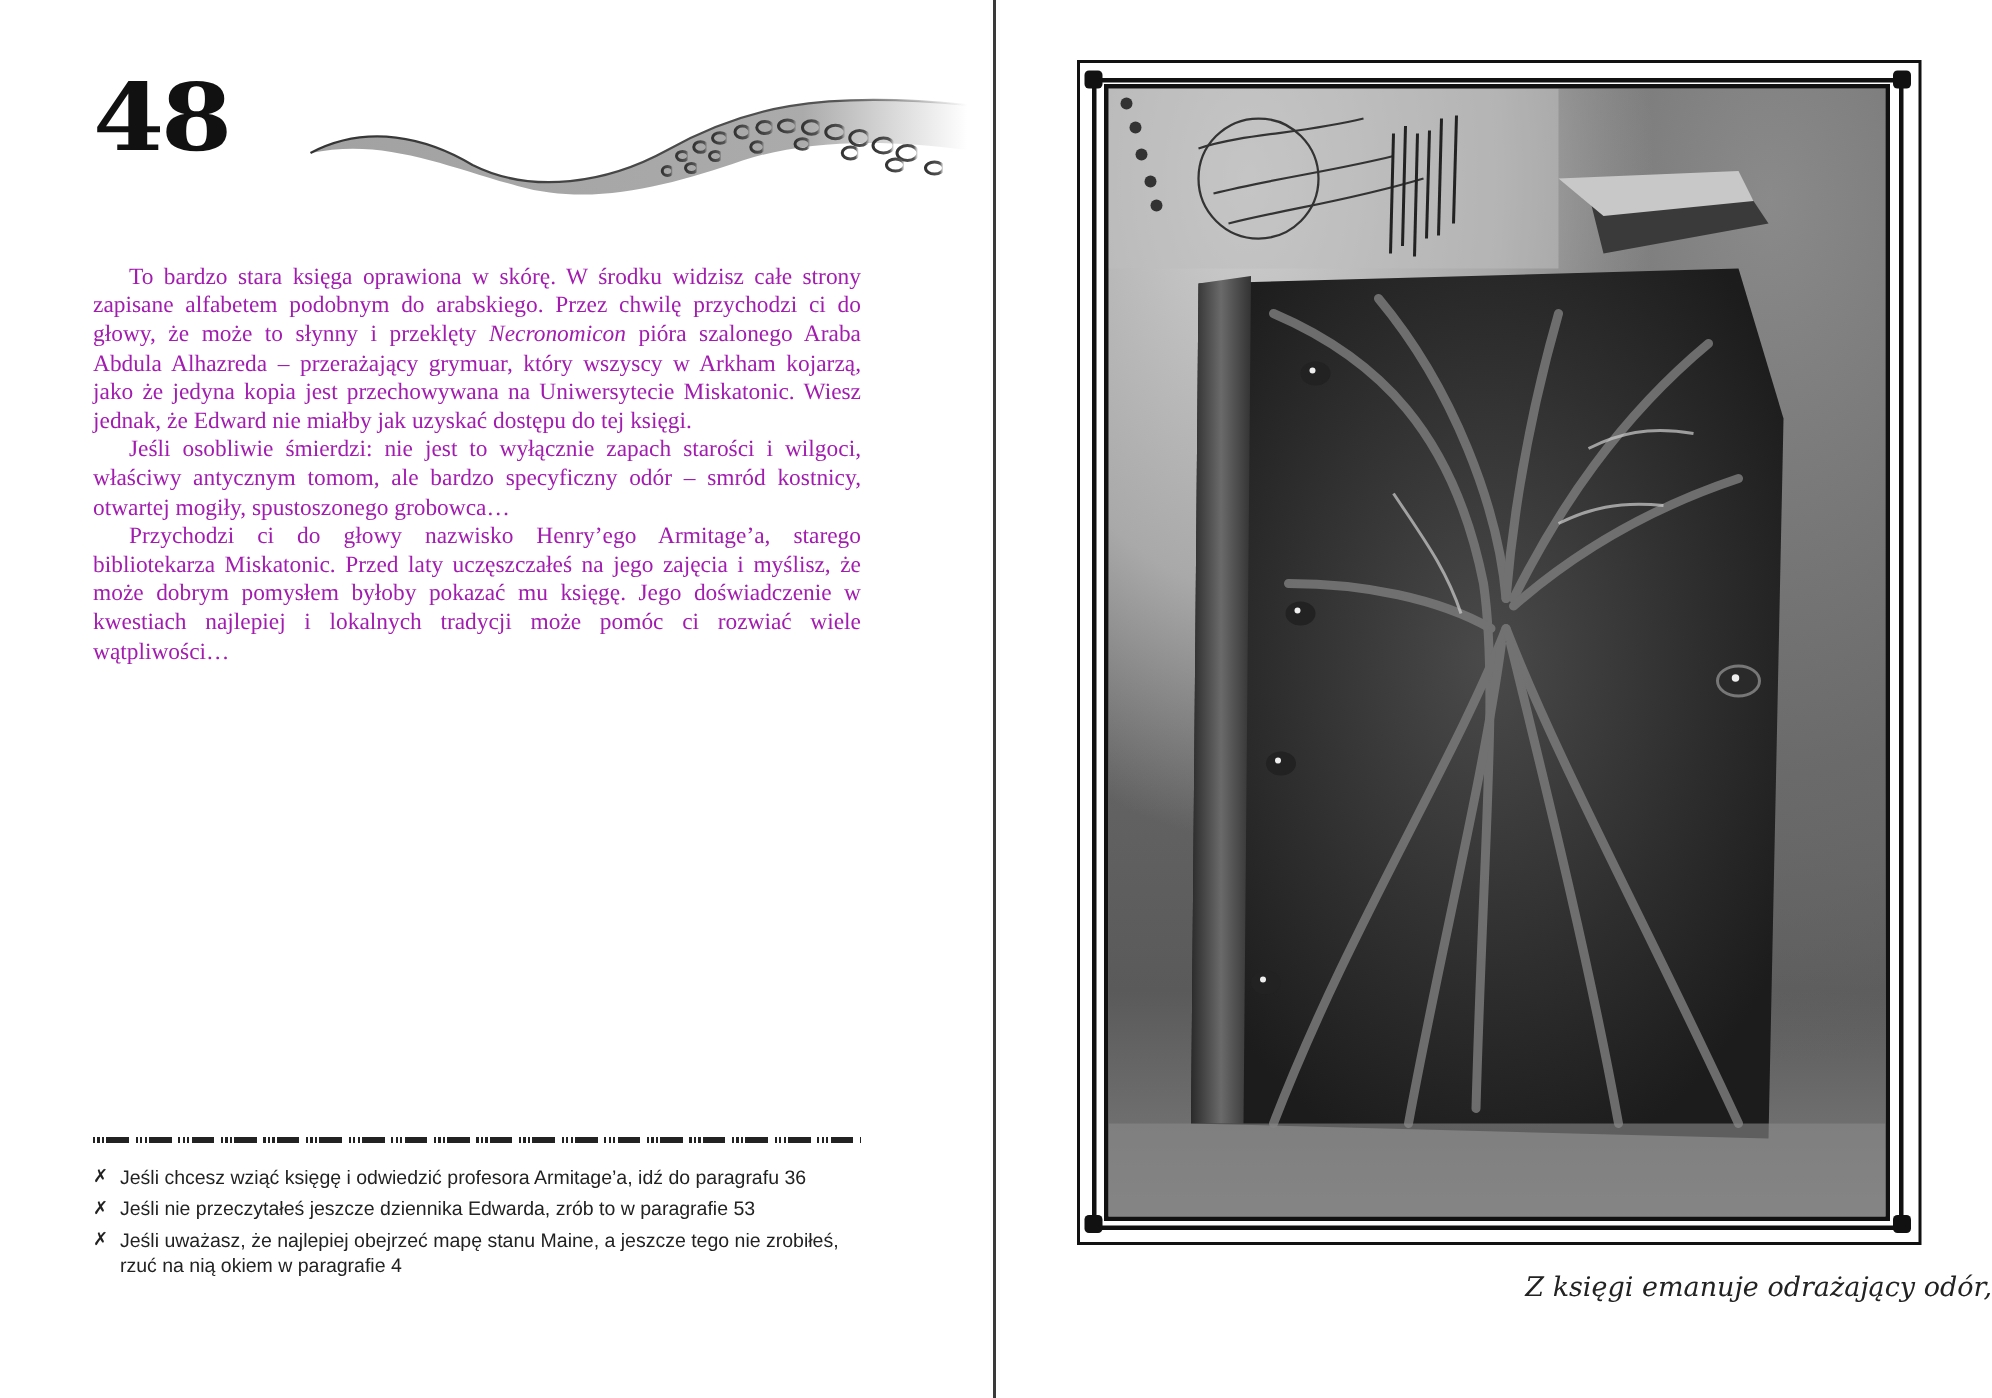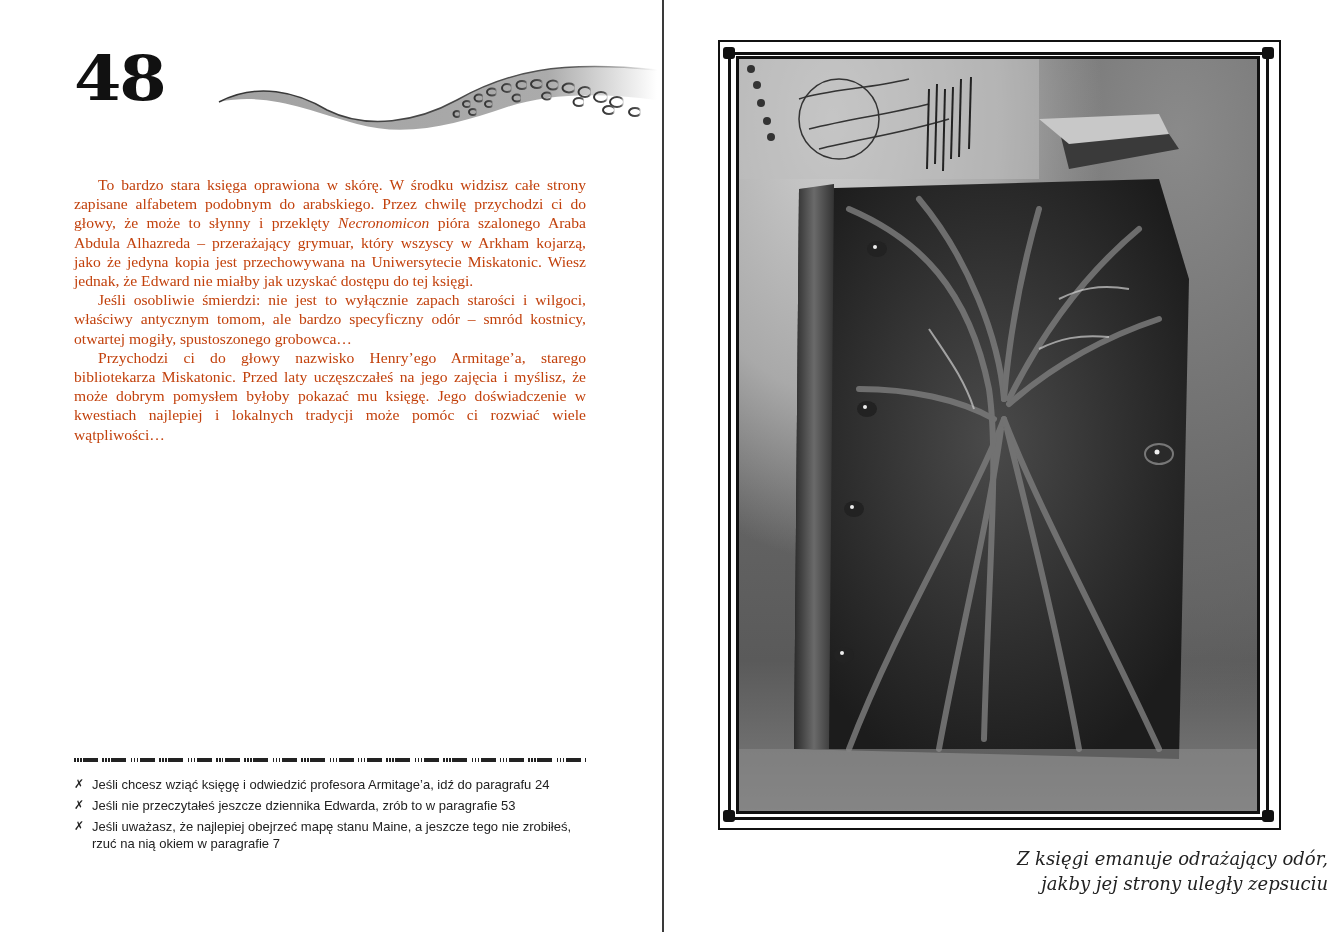--- a/index.html
+++ b/index.html
@@ -1,35 +1,35 @@
 <!DOCTYPE html>
 <html><head>
 <meta charset="utf-8">
 <style>
   html, body { margin: 0; padding: 0; }
   body {
     width: 1328px; height: 932px; position: relative; overflow: hidden;
     background: #ffffff; color: #1a1a1a;
     font-family: "DejaVu Serif", "Liberation Serif", serif;
   }
-  .page-left { position: absolute; left: 12px; top: 0; width: 663px; height: 932px; border-radius: 17px; }
+  .page-left { position: absolute; left: 0; top: 0; width: 663px; height: 932px; border-radius: 17px; }
   .page-right { position: absolute; left: 665px; top: 0; width: 663px; height: 932px; }
   .spine { position: absolute; left: 662px; top: 0; width: 2px; height: 932px; background: #3a3a3a; }
 
   .para-number {
     position: absolute; left: 62px; top: 48px;
     font-family: "DejaVu Serif", serif; font-weight: 900; font-size: 62px;
     letter-spacing: -2px; line-height: 1; color: #111; transform: scaleX(1.1); transform-origin: left;
   }
   .tentacle { position: absolute; left: 205px; top: 52px; width: 440px; height: 80px; }
 
   .body-text {
     position: absolute; left: 62px; top: 175px; width: 512px;
     font-family: "Liberation Serif", serif; font-size: 15.6px; line-height: 19.2px;
-    text-align: justify; color: #c2410c;
+    text-align: justify; color: #a21caf;
   }
   .body-text p { margin: 0; text-indent: 24px; }
   .body-text em { font-style: italic; }
 
   .divider {
     position: absolute; left: 62px; top: 757px; width: 512px; height: 6px;
     background:
       repeating-linear-gradient(90deg,
         #222 0 1.5px, transparent 1.5px 3px,
         #222 3px 4.5px, transparent 4.5px 6px,
@@ -115,29 +115,29 @@
     <p><span>To bardzo stara księga oprawiona w skórę. W środku widzisz całe strony zapisane alfabetem podobnym do arabskiego. Przez chwilę przychodzi ci do głowy, że może to słynny i przeklęty </span><em>Necronomicon</em><span> pióra szalonego Araba Abdula Alhazreda – przerażający grymuar, który wszyscy w Arkham kojarzą, jako że jedyna kopia jest przechowywana na Uniwersytecie Miskatonic. Wiesz jednak, że Edward nie miałby jak uzyskać dostępu do tej księgi.</span></p>
     <p>Jeśli osobliwie śmierdzi: nie jest to wyłącznie zapach starości i wilgoci, właściwy antycznym tomom, ale bardzo specyficzny odór – smród kostnicy, otwartej mogiły, spustoszonego grobowca…</p>
     <p>Przychodzi ci do głowy nazwisko Henry’ego Armitage’a, starego bibliotekarza Miskatonic. Przed laty uczęszczałeś na jego zajęcia i myślisz, że może dobrym pomysłem byłoby pokazać mu księgę. Jego doświadczenie w kwestiach najlepiej i lokalnych tradycji może pomóc ci rozwiać wiele wątpliwości…</p>
   </div>
 
   <div class="divider"></div>
 
   <div class="choices">
     <div class="choice">
       <span class="bullet">✗</span>
-      <span class="txt">Jeśli chcesz wziąć księgę i odwiedzić profesora Armitage’a, idź do paragrafu 24</span>
+      <span class="txt">Jeśli chcesz wziąć księgę i odwiedzić profesora Armitage’a, idź do paragrafu 36</span>
     </div>
     <div class="choice">
       <span class="bullet">✗</span>
       <span class="txt">Jeśli nie przeczytałeś jeszcze dziennika Edwarda, zrób to w paragrafie 53</span>
     </div>
     <div class="choice">
       <span class="bullet">✗</span>
-      <span class="txt">Jeśli uważasz, że najlepiej obejrzeć mapę stanu Maine, a jeszcze tego nie zrobiłeś, rzuć na nią okiem w paragrafie 7</span>
+      <span class="txt">Jeśli uważasz, że najlepiej obejrzeć mapę stanu Maine, a jeszcze tego nie zrobiłeś, rzuć na nią okiem w paragrafie 4</span>
     </div>
   </div>
 </div>
 
 <div class="spine"></div>
 
 <div class="page-right">
   <div class="frame-outer"></div>
   <div class="frame-mid"></div>
   <div class="corner" style="left:58px; top:47px;"></div>
@@ -216,15 +216,14 @@
         <ellipse cx="105" cy="596" rx="10" ry="8" fill="#222"></ellipse>
           <circle cx="103" cy="594" r="2" fill="#eee"></circle>
       </g>
 
       <rect x="0" y="690" width="518" height="62" fill="#8a8a8a" opacity="0.6"></rect>
     </svg>
   </div>
 
   <div class="caption">
     <div>Z księgi emanuje odrażający odór,</div>
-    <div>jakby jej strony uległy zepsuciu</div>
   </div>
 </div>
 
 </body></html>

